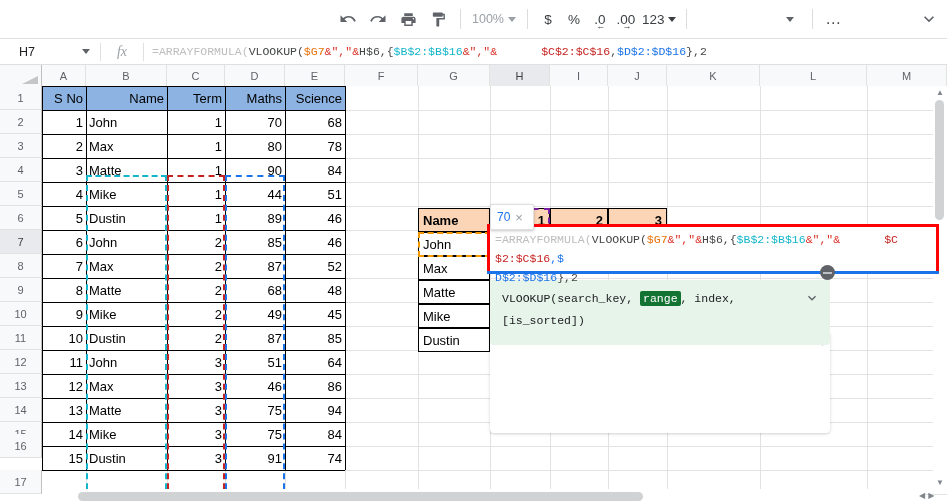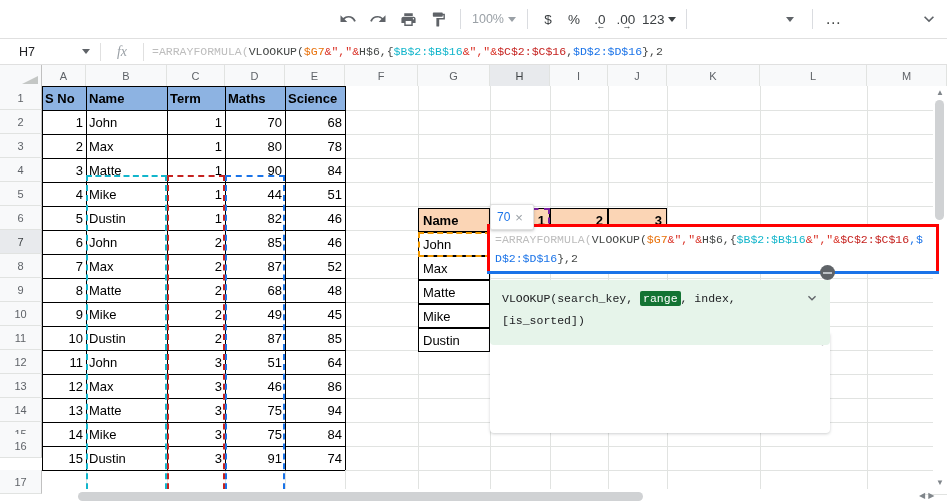--- a/index.html
+++ b/index.html
@@ -105,21 +105,21 @@
 
   .gridlines { position: absolute; left: 42px; top: 21px; }
   .gl-v { position: absolute; top: 0; width: 1px; background: #e1e3e1; }
   .gl-h { position: absolute; left: 0; height: 1px; background: #e1e3e1; }
 
   .cell {
     position: absolute; display: flex; align-items: center;
     font-size: 13px; color: #000; padding: 0 3px; overflow: hidden; white-space: nowrap;
   }
   .cell.r { justify-content: flex-end; }
-  .cell.bold { font-weight: bold; }
+  .cell.bold { font-weight: normal; justify-content: flex-end; }
   .tbl-hline { position: absolute; height: 1px; background: #000; }
   .tbl-vline { position: absolute; width: 1px; background: #000; }
 
   
   .dashrange { position: absolute; pointer-events: none; }
 
   
   .rt-title {
     position: absolute; background: #dce6f1; border: 1px solid #000;
     display: flex; align-items: center; justify-content: center;
@@ -200,21 +200,21 @@
   }
   .sc-arrow { position: absolute; color: #80868b; font-size: 8px; }
 
   
   .t-plain { color: #bdbdbd; }
   .t-fn { color: #444746; }
   .t-orange { color: #e8710a; }
   .t-red { color: #d93025; }
   .t-dark { color: #444746; }
   .t-cyan { color: #12b5cb; }
-  .t-crimson { color: #c5221f; }
+  .t-crimson { color: #c5221f; margin-left: 44px; }
   .t-blue { color: #1a73e8; }
 </style>
 </head>
 <body>
 
 <div id="app">
 
   <div class="toolbar">
 
     <div class="tb-icons">
@@ -509,21 +509,21 @@
         <div class="cell r" style="left: 42px; width: 44px; top: 141px; height: 24px;">
           <span>5</span>
         </div>
         <div class="cell " style="left: 86px; width: 81px; top: 141px; height: 24px;">
           <span>Dustin</span>
         </div>
         <div class="cell r" style="left: 167px; width: 58px; top: 141px; height: 24px;">
           <span>1</span>
         </div>
         <div class="cell r" style="left: 225px; width: 60px; top: 141px; height: 24px;">
-          <span>82</span>
+          <span>89</span>
         </div>
         <div class="cell r" style="left: 285px; width: 60px; top: 141px; height: 24px;">
           <span>46</span>
         </div>
         <div class="cell r" style="left: 42px; width: 44px; top: 165px; height: 24px;">
           <span>6</span>
         </div>
         <div class="cell " style="left: 86px; width: 81px; top: 165px; height: 24px;">
           <span>John</span>
         </div>

